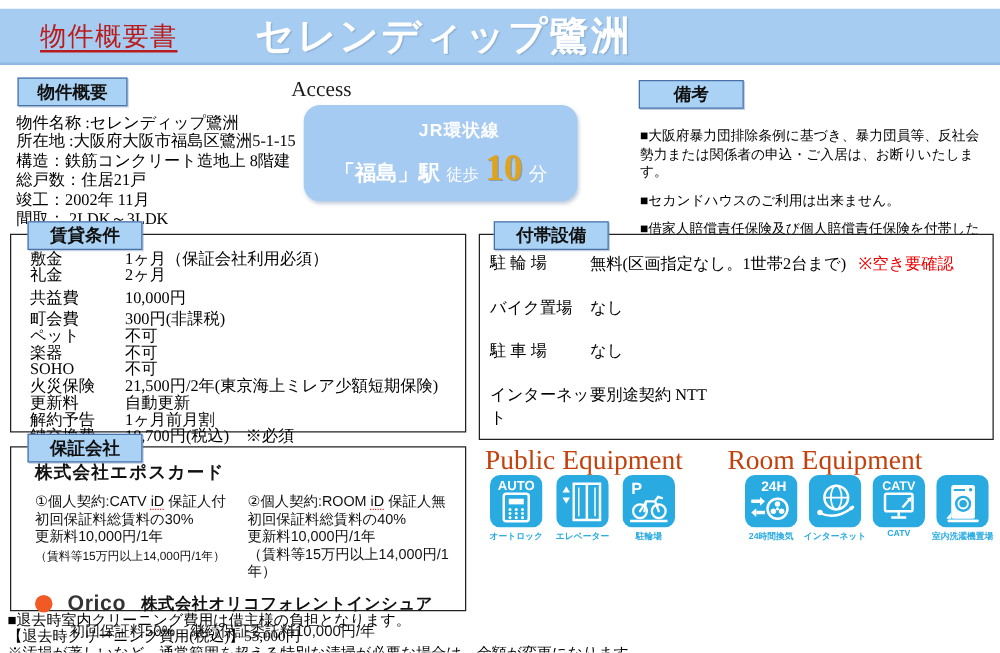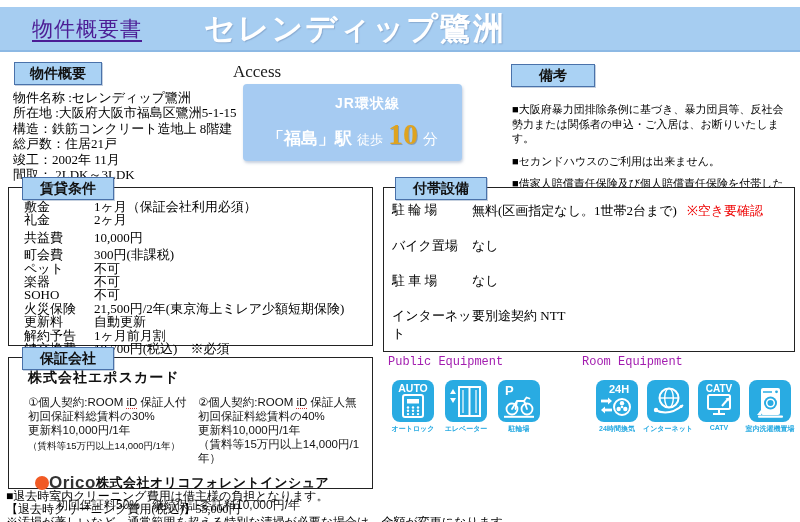--- a/index.html
+++ b/index.html
@@ -9,38 +9,38 @@
   }
   *{margin:0;padding:0;box-sizing:border-box;}
   body{background:#fff;font-family:"Liberation Sans","DejaVu Sans",sans-serif;color:#111;}
   .page{position:relative;width:800px;height:522px;background:#fff;overflow:hidden;}
   .serif{font-family:"Liberation Serif","DejaVu Serif",serif;}
 
   
   .header-band{position:absolute;top:7px;left:0;width:800px;height:45px;
     background:var(--header-blue);border-bottom:2px solid #8db9e4;
     display:flex;align-items:center;}
-  .doc-type{font-family:Liberation Mono, monospace;font-size:21px;color:#4c1d95;
+  .doc-type{font-family:Liberation Mono, monospace;font-size:21px;color:#b91c1c;
     text-decoration:underline;text-underline-offset:4px;margin-left:32px;letter-spacing:1px;}
   .prop-title{font-family:"Liberation Serif","DejaVu Serif",serif;font-size:31px;font-weight:bold;
     color:#fff;margin-left:62px;letter-spacing:2px;text-shadow:1px 1px 1px rgba(120,150,190,.6);}
 
   
   .chip{position:absolute;background:var(--label-blue);border:1px solid var(--label-border);
     font-size:14px;font-weight:bold;color:#111;text-align:center;line-height:21px;height:23px;
     box-shadow:1px 1px 0 rgba(90,120,160,.35);z-index:3;}
 
   
   .overview-rows{position:absolute;left:13px;top:90px;width:225px;
     font-family:"Liberation Serif","DejaVu Serif",serif;font-size:13px;line-height:15.4px;color:#000;}
 
   
   .access-title{position:absolute;left:233px;top:62px;font-size:17px;color:#1a1a1a;}
   .access-box{position:absolute;left:243px;top:84px;width:219px;height:77px;
-    background:var(--access-blue);border-radius:4px;box-shadow:1px 2px 3px rgba(140,160,190,.5);
+    background:var(--access-blue);border-radius:13px;box-shadow:1px 2px 3px rgba(140,160,190,.5);
     display:flex;flex-direction:column;justify-content:center;align-items:center;gap:6px;}
   .access-line1{color:#fff;font-size:14px;font-weight:bold;letter-spacing:1px;margin-left:30px;}
   .access-line2{display:flex;align-items:baseline;gap:5px;color:#fff;}
   .access-station{font-size:17px;font-weight:bold;}
   .access-walk{font-size:13px;}
   .access-minutes{font-family:"Liberation Serif","DejaVu Serif",serif;font-size:30px;font-weight:bold;
     color:var(--gold);line-height:1;text-shadow:1px 1px 0 rgba(90,90,90,.4);}
   .access-unit{font-size:15px;}
 
   
@@ -51,49 +51,49 @@
 
   
   .box{position:absolute;border:1px solid #222;background:#fff;}
   .rental-box{left:8px;top:187px;width:365px;height:159px;}
   .facilities-box{left:383px;top:187px;width:412px;height:165px;}
   .guarantor-box{left:8px;top:357px;width:365px;height:132px;}
 
   
   .rental-rows{position:absolute;left:24px;top:200px;width:345px;
     font-family:"Liberation Serif","DejaVu Serif",serif;font-size:13px;line-height:13.4px;color:#000;z-index:2;}
-  .rrow{display:flex;margin-bottom:0;}
+  .rrow{display:flex;margin-bottom:0;gap:6px;}
   .rrow .rl{width:70px;flex:none;}
   .rrow .rv{flex:1;}
   .rrow.sp{margin-top:4px;}
 
   
   .fac-rows{position:absolute;left:392px;top:201px;width:395px;
     font-family:"Liberation Serif","DejaVu Serif",serif;font-size:13px;color:#000;z-index:2;}
   .frow{display:flex;margin-bottom:17px;}
   .frow .fl{width:80px;flex:none;}
   .frow .fv{flex:1;}
   .fac-note{color:var(--red);margin-left:10px;}
 
   
   .guarantor-inner{position:absolute;left:28px;top:369px;width:338px;z-index:2;}
   .epos-name{font-size:14px;font-weight:bold;letter-spacing:1px;}
   .plans{display:flex;margin-top:8px;}
   .plan{font-size:11.5px;line-height:14px;width:170px;}
   .plan + .plan{margin-left:2px;}
   .plan .small{font-size:9.5px;margin-top:2px;}
   .room-id{text-decoration:underline dotted #e03030;text-underline-offset:2px;}
-  .orico-line{display:flex;align-items:center;margin-top:8px;gap:0;margin-left:7px;}
+  .orico-line{display:flex;align-items:center;margin-top:8px;gap:12px;}
   .orico-dot{width:14px;height:14px;border-radius:50%;background:var(--orico-orange);flex:none;}
   .orico-logo{font-size:17px;font-weight:bold;color:#333;letter-spacing:.5px;}
   .orico-name{font-size:13px;font-weight:bold;letter-spacing:.5px;}
   .orico-detail{font-size:12px;margin:4px 0 0 28px;}
 
   
-  .eq-title{position:absolute;font-size:12px;color:#a21caf;font-family:Liberation Mono, monospace;}
+  .eq-title{position:absolute;font-size:22px;color:#c2410c;}
   .eq-row{position:absolute;display:flex;gap:7px;}
   .eq-item{width:46px;display:flex;flex-direction:column;align-items:center;}
   .eq-icon{width:42px;height:42px;color:var(--icon-cyan);}
   .eq-label{font-size:7px;font-weight:bold;color:var(--icon-cyan);white-space:nowrap;margin-top:2px;}
 
   
   .footer{position:absolute;left:6px;top:490px;width:780px;
     font-family:"Liberation Serif","DejaVu Serif",serif;font-size:12px;line-height:12.9px;color:#000;}
 </style>
 </head>
@@ -203,21 +203,21 @@
       <span class="fv">要別途契約 NTT</span>
     </div>
   </div>
 
   <div class="box guarantor-box"></div>
   <div class="chip" style="left:22px;top:347px;width:92px;">保証会社</div>
   <div class="guarantor-inner">
     <div class="epos-name">株式会社エポスカード</div>
     <div class="plans">
       <div class="plan">
-        <div><span>①個人契約:ROOM </span><span class="room-id">iD</span><span> 保証人付</span></div>
+        <div><span>①個人契約:CATV </span><span class="room-id">iD</span><span> 保証人付</span></div>
         <div>初回保証料総賃料の30%</div>
         <div>更新料10,000円/1年</div>
         <div class="small">（賃料等15万円以上14,000円/1年）</div>
       </div>
       <div class="plan">
         <div><span>②個人契約:ROOM </span><span class="room-id">iD</span><span> 保証人無</span></div>
         <div>初回保証料総賃料の40%</div>
         <div>更新料10,000円/1年</div>
         <div>（賃料等15万円以上14,000円/1年）</div>
       </div>

